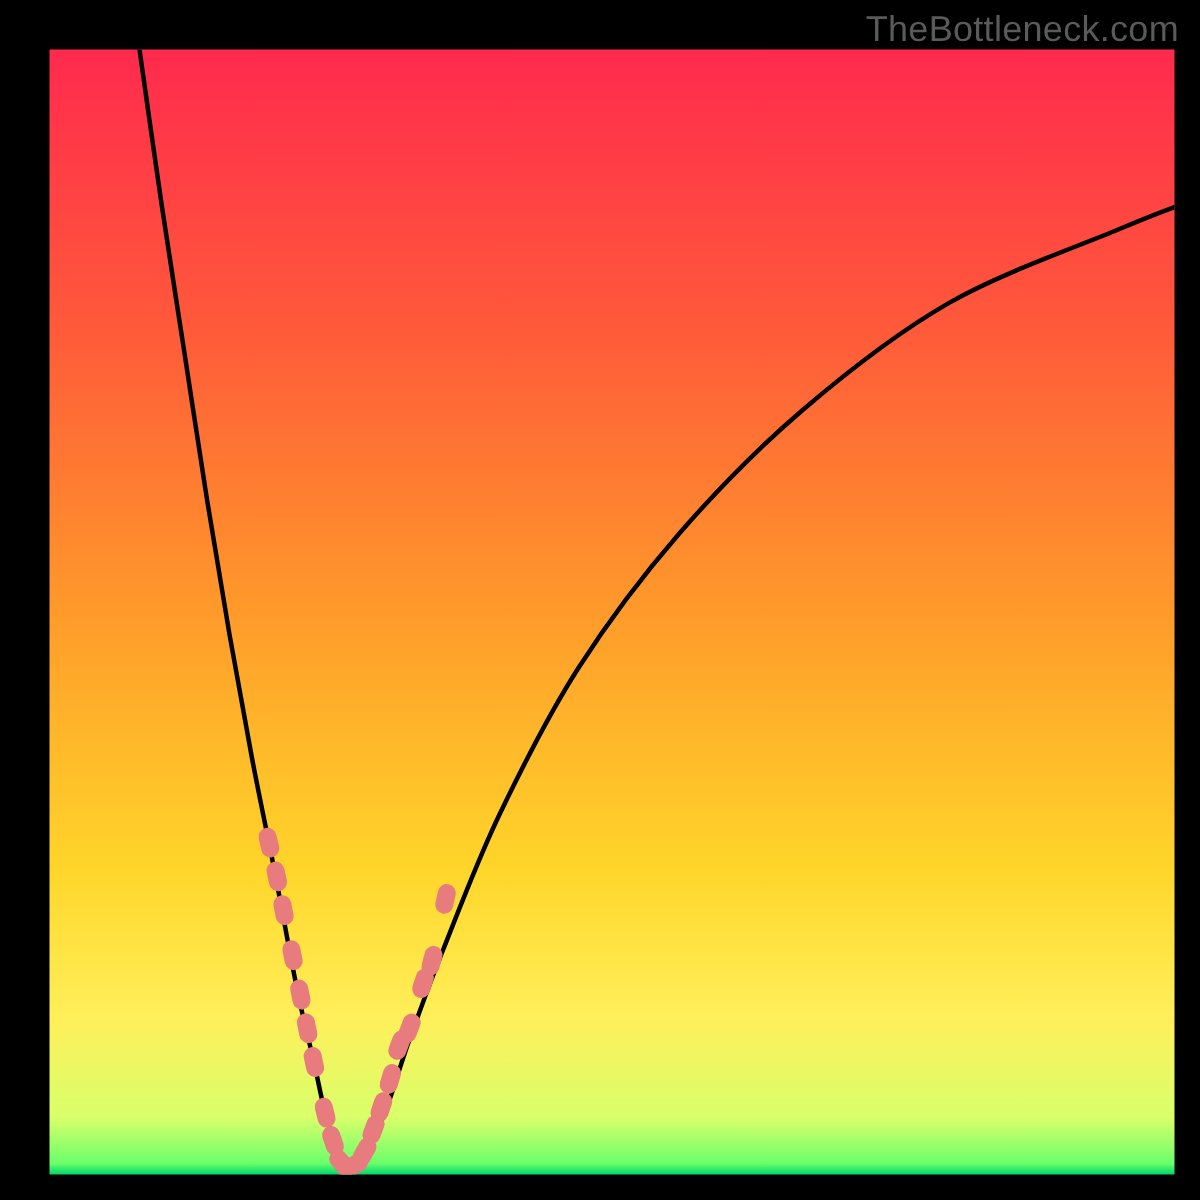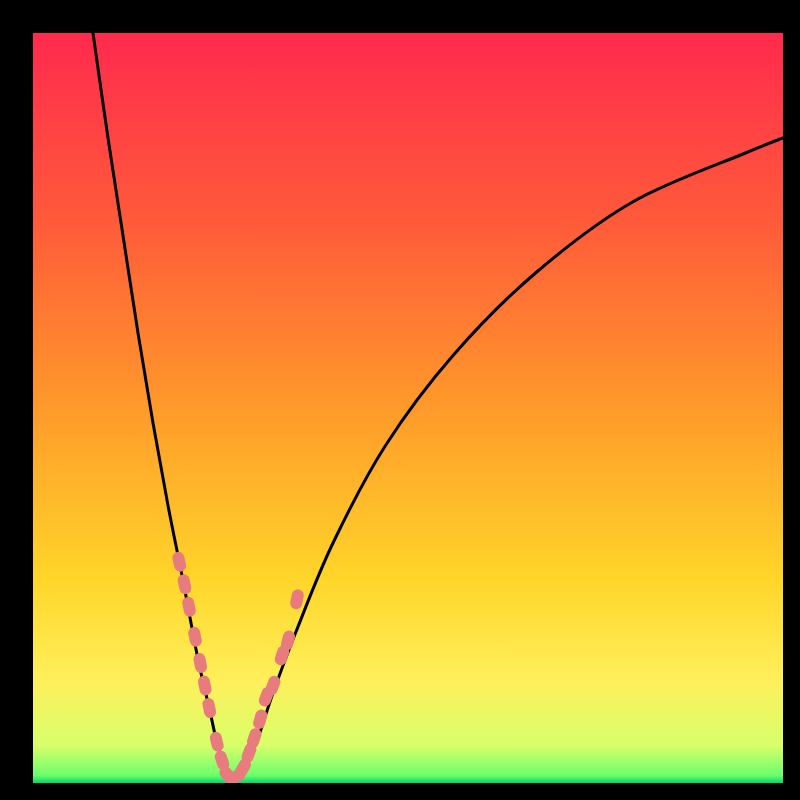--- a/index.html
+++ b/index.html
@@ -85,13 +85,14 @@
         <rect x="211.25" y="699" width="20" height="12" rx="6" ry="6" fill="#e77b7e" transform="rotate(-71.56505117707805 221.25 705)"></rect>
         <rect x="217.25" y="680.25" width="20" height="12" rx="6" ry="6" fill="#e77b7e" transform="rotate(-73.77980630439721 227.25 686.25)"></rect>
         <rect x="223.25" y="657.75" width="20" height="12" rx="6" ry="6" fill="#e77b7e" transform="rotate(-69.30454926593673 233.25 663.75)"></rect>
         <rect x="230" y="646.5" width="20" height="12" rx="6" ry="6" fill="#e77b7e" transform="rotate(-69.10223450116115 240 652.5)"></rect>
         <rect x="239" y="616.5" width="20" height="12" rx="6" ry="6" fill="#e77b7e" transform="rotate(-71.56505117707796 249 622.5)"></rect>
         <rect x="245.00000000000003" y="601.5" width="20" height="12" rx="6" ry="6" fill="#e77b7e" transform="rotate(-75.06858282186246 255.00000000000003 607.5)"></rect>
         <rect x="254" y="560.25" width="20" height="12" rx="6" ry="6" fill="#e77b7e" transform="rotate(-77.69198418257211 264 566.25)"></rect>
       </g>
   </svg>
 
+  <div class="watermark">TheBottleneck.com</div>
 </div>
 
 </body></html>

